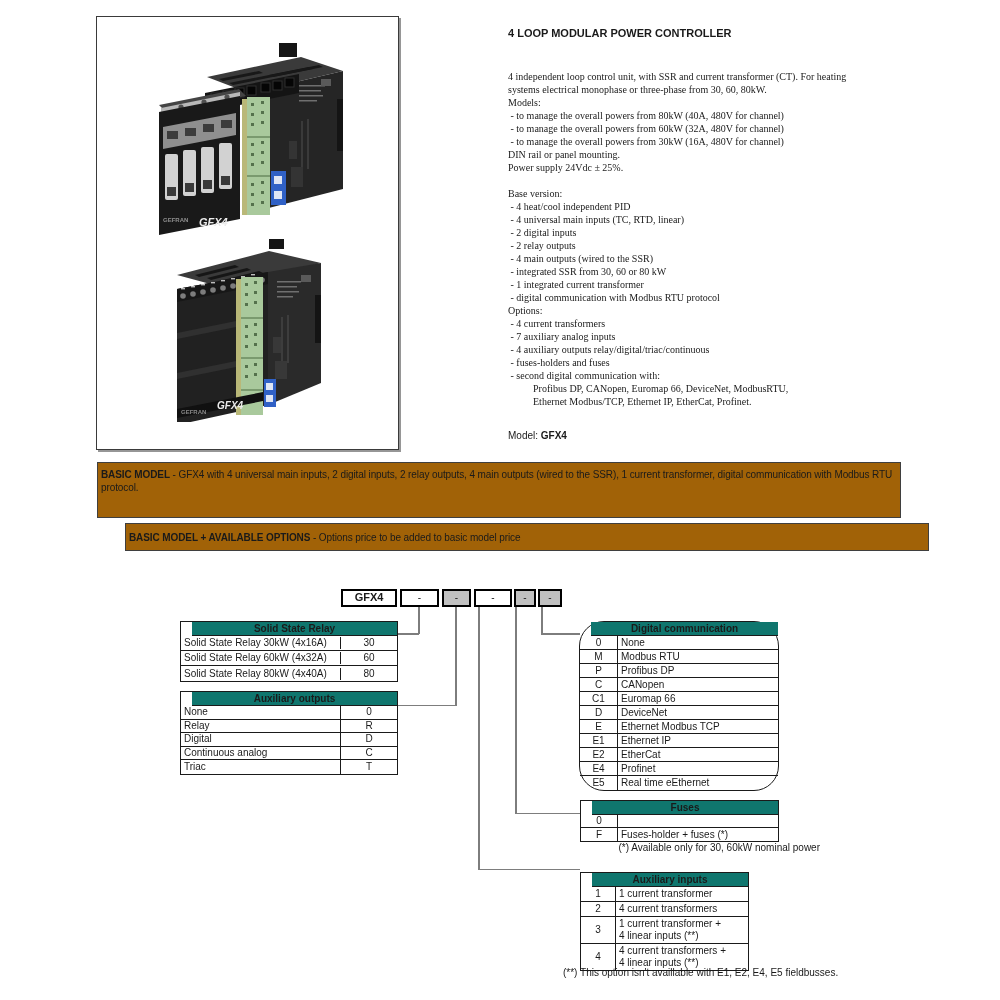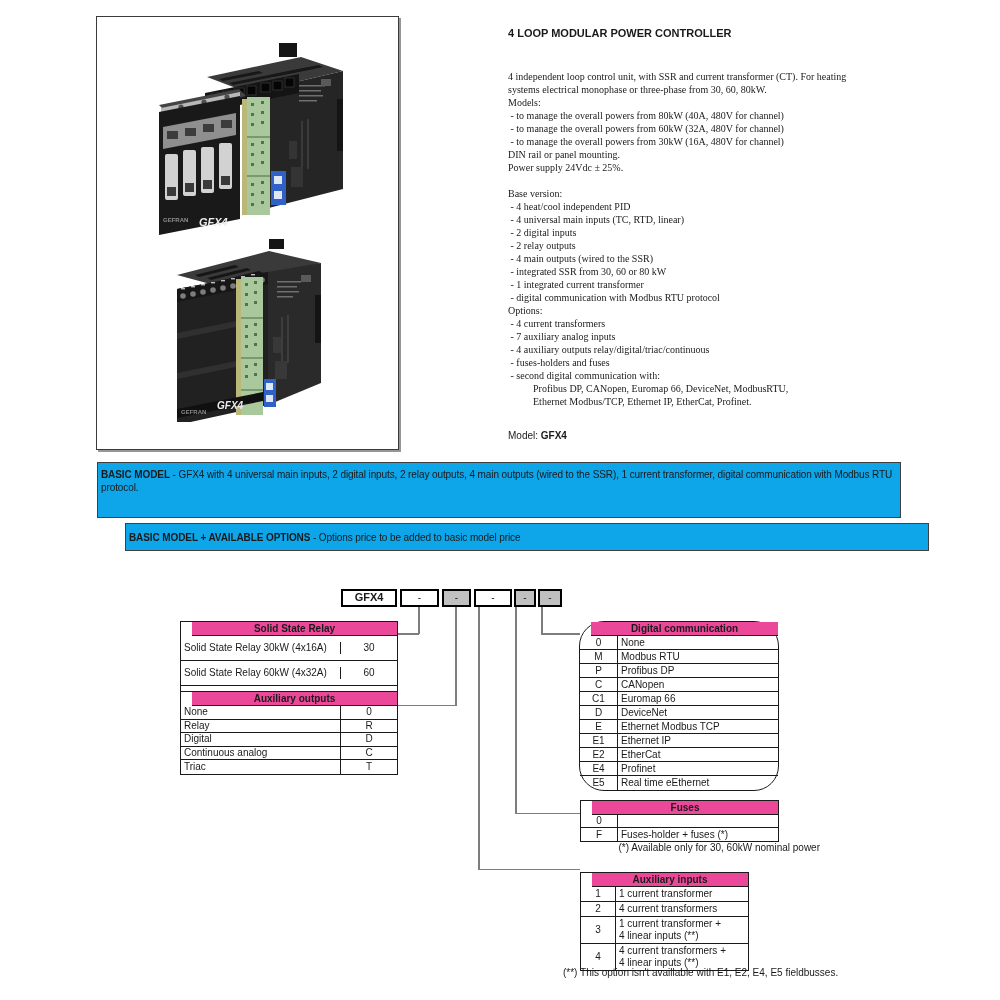--- a/index.html
+++ b/index.html
@@ -16,21 +16,21 @@
   }
 
   
   .desc-title{position:absolute;left:508px;top:27px;font-size:11px;font-weight:bold;white-space:pre;}
   .desc-lines{position:absolute;left:508px;top:70px;font-family:Liberation Serif, serif;}
   .tline{white-space:pre;font-size:10px;line-height:13px;}
   .model-line{position:absolute;left:508px;top:430px;font-size:10px;white-space:pre;}
 
   
   .bigbox{
-    position:absolute;left:97px;width:804px;border:1.5px solid #3f3f3f;background:#0ea5e9;
+    position:absolute;left:97px;width:804px;border:1.5px solid #3f3f3f;background:#a16207;
     box-sizing:border-box;font-size:10px;line-height:13px;padding:5px 4px 0 3px;letter-spacing:-0.1px;
   }
   #basic-box{top:462px;height:56px;}
   #options-box{top:523px;height:28px;padding-top:7px;margin-left:28px;}
   .bl{white-space:pre;}
 
   
   .codebox{
     position:absolute;top:589px;height:18px;border:2px solid #000;background:#fff;
     box-sizing:border-box;text-align:center;font-size:10px;line-height:13px;
@@ -43,33 +43,33 @@
   #ph4{left:514px;width:22px;}
   #ph5{left:538px;width:24px;}
 
   .cline{position:absolute;background:#7d7d7d;}
 
   
   .otable{
     position:absolute;border:1px solid #1a1a1a;background:#fff;font-size:10px;box-sizing:border-box;
   }
   .thead{
-    background:#ec4899;font-weight:bold;text-align:center;height:13px;line-height:13px;
+    background:#0f766e;font-weight:bold;text-align:center;height:13px;line-height:13px;
     border-bottom:1px solid #1a1a1a;
     margin-left:11px;
   }
   .tr{display:flex;border-bottom:1px solid #1a1a1a;box-sizing:border-box;align-items:stretch;}
   .tr:last-child{border-bottom:none;}
   .td{padding:0 3px;display:flex;align-items:center;box-sizing:border-box;line-height:12px;}
   .t-left .td0{flex:1;border-right:1px solid #1a1a1a;}
   .t-left .td1{width:56px;justify-content:center;padding:0;}
   .t-right .td0{width:38px;justify-content:center;border-right:1px solid #1a1a1a;padding:0;}
   .t-right .td1{flex:1;white-space:pre-line;}
   #t-ssr{left:180px;top:621px;width:218px;}
-  #t-ssr .tr{height:25px;align-items:center;}
+  #t-ssr .tr{height:15px;align-items:center;}
   #t-ao{left:180px;top:691px;width:218px;}
   #t-ao .tr{height:13.5px;}
   #t-dc{left:579px;top:621px;width:200px;border-radius:25px;}
   #t-dc .tr{height:14px;}
   #t-fu{left:580px;top:800px;width:199px;}
   #t-fu .tr{height:13px;}
   #t-fu .td0{width:37px;}
   #t-ai{left:580px;top:872px;width:169px;}
   #t-ai .tr{min-height:13.5px;}
   #t-ai .td0{width:35px;}

